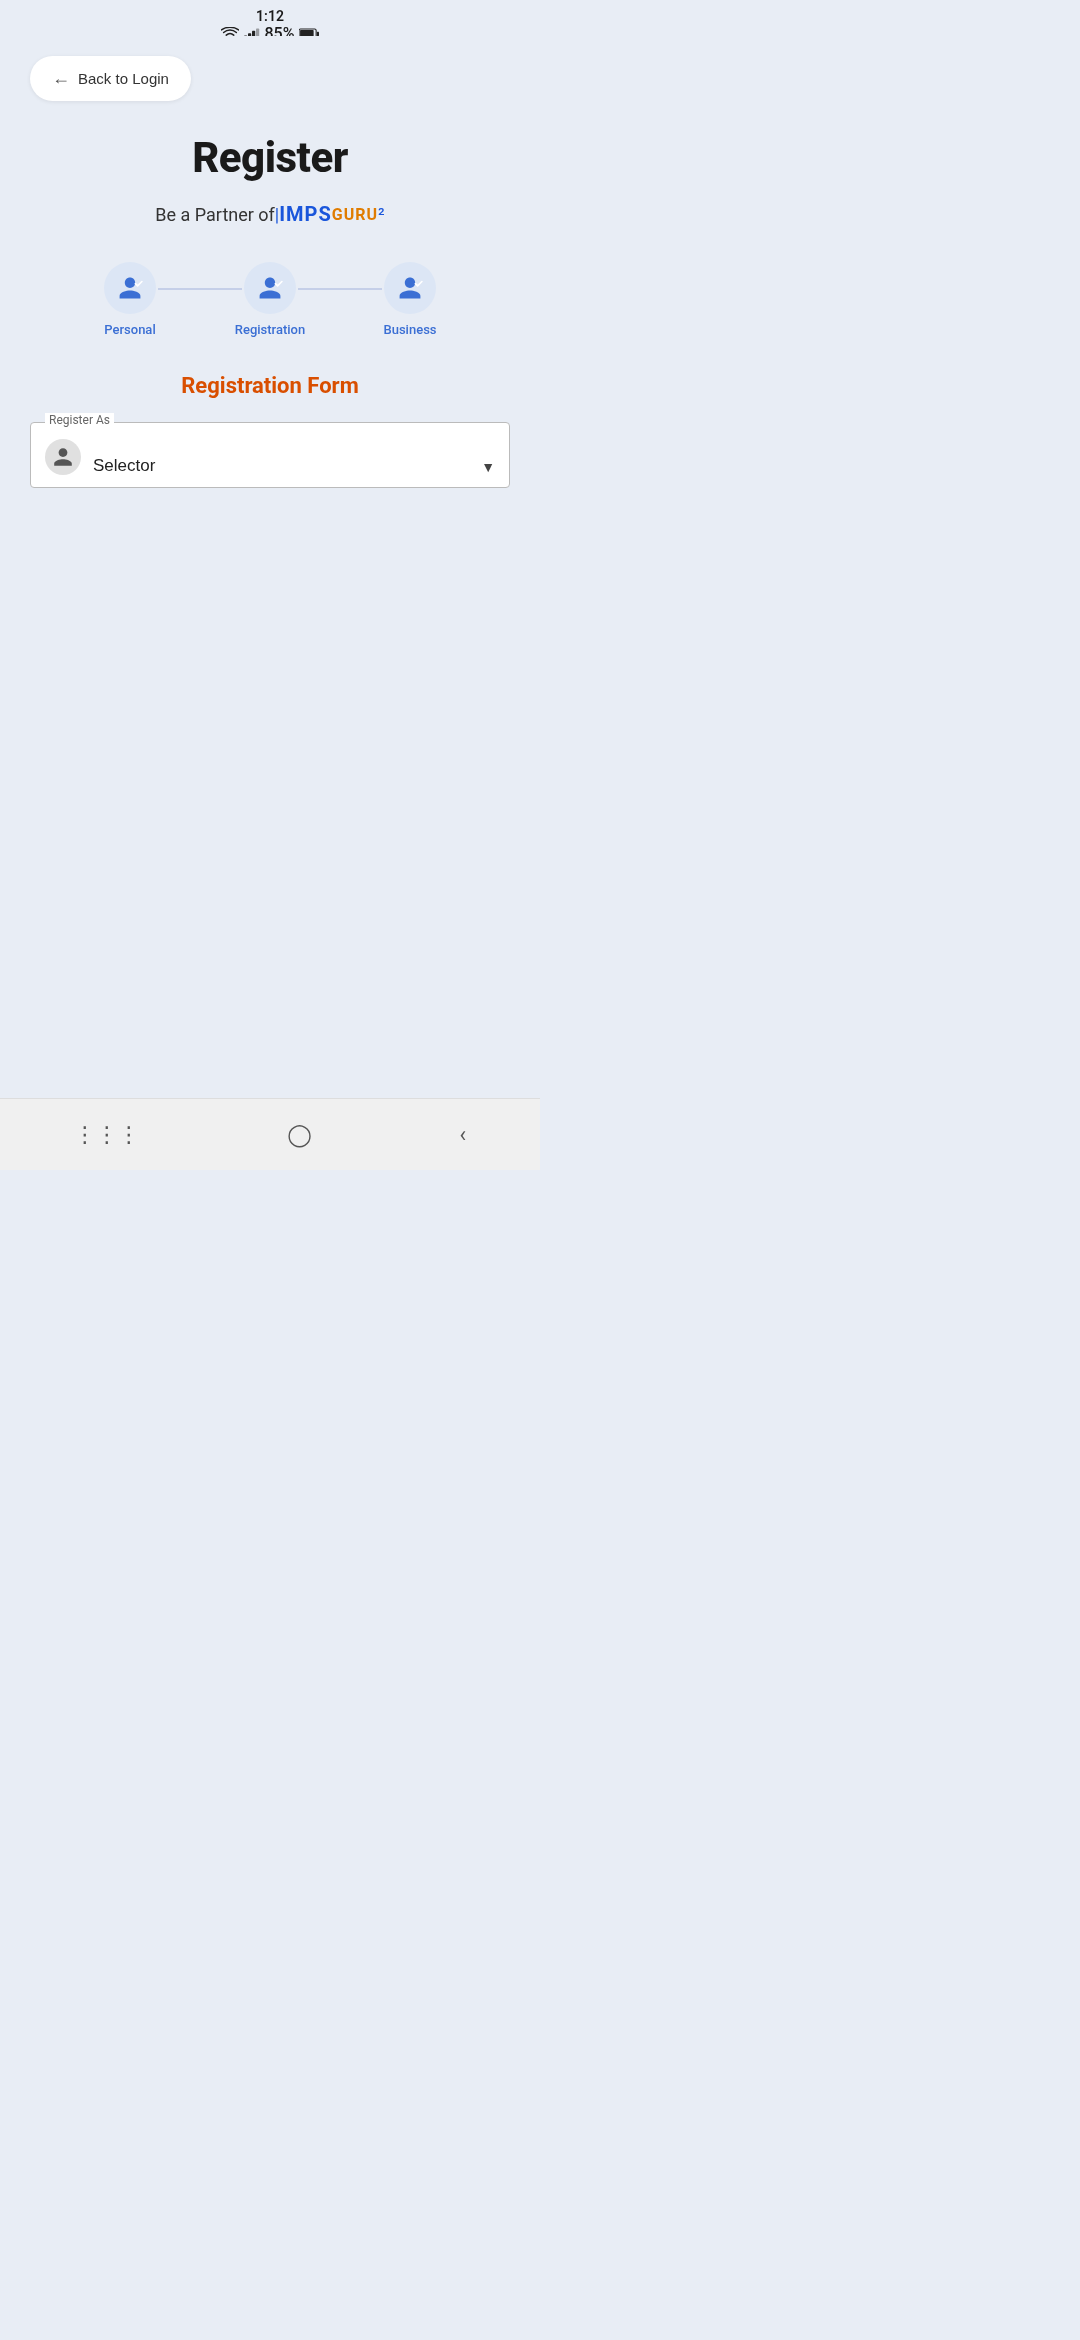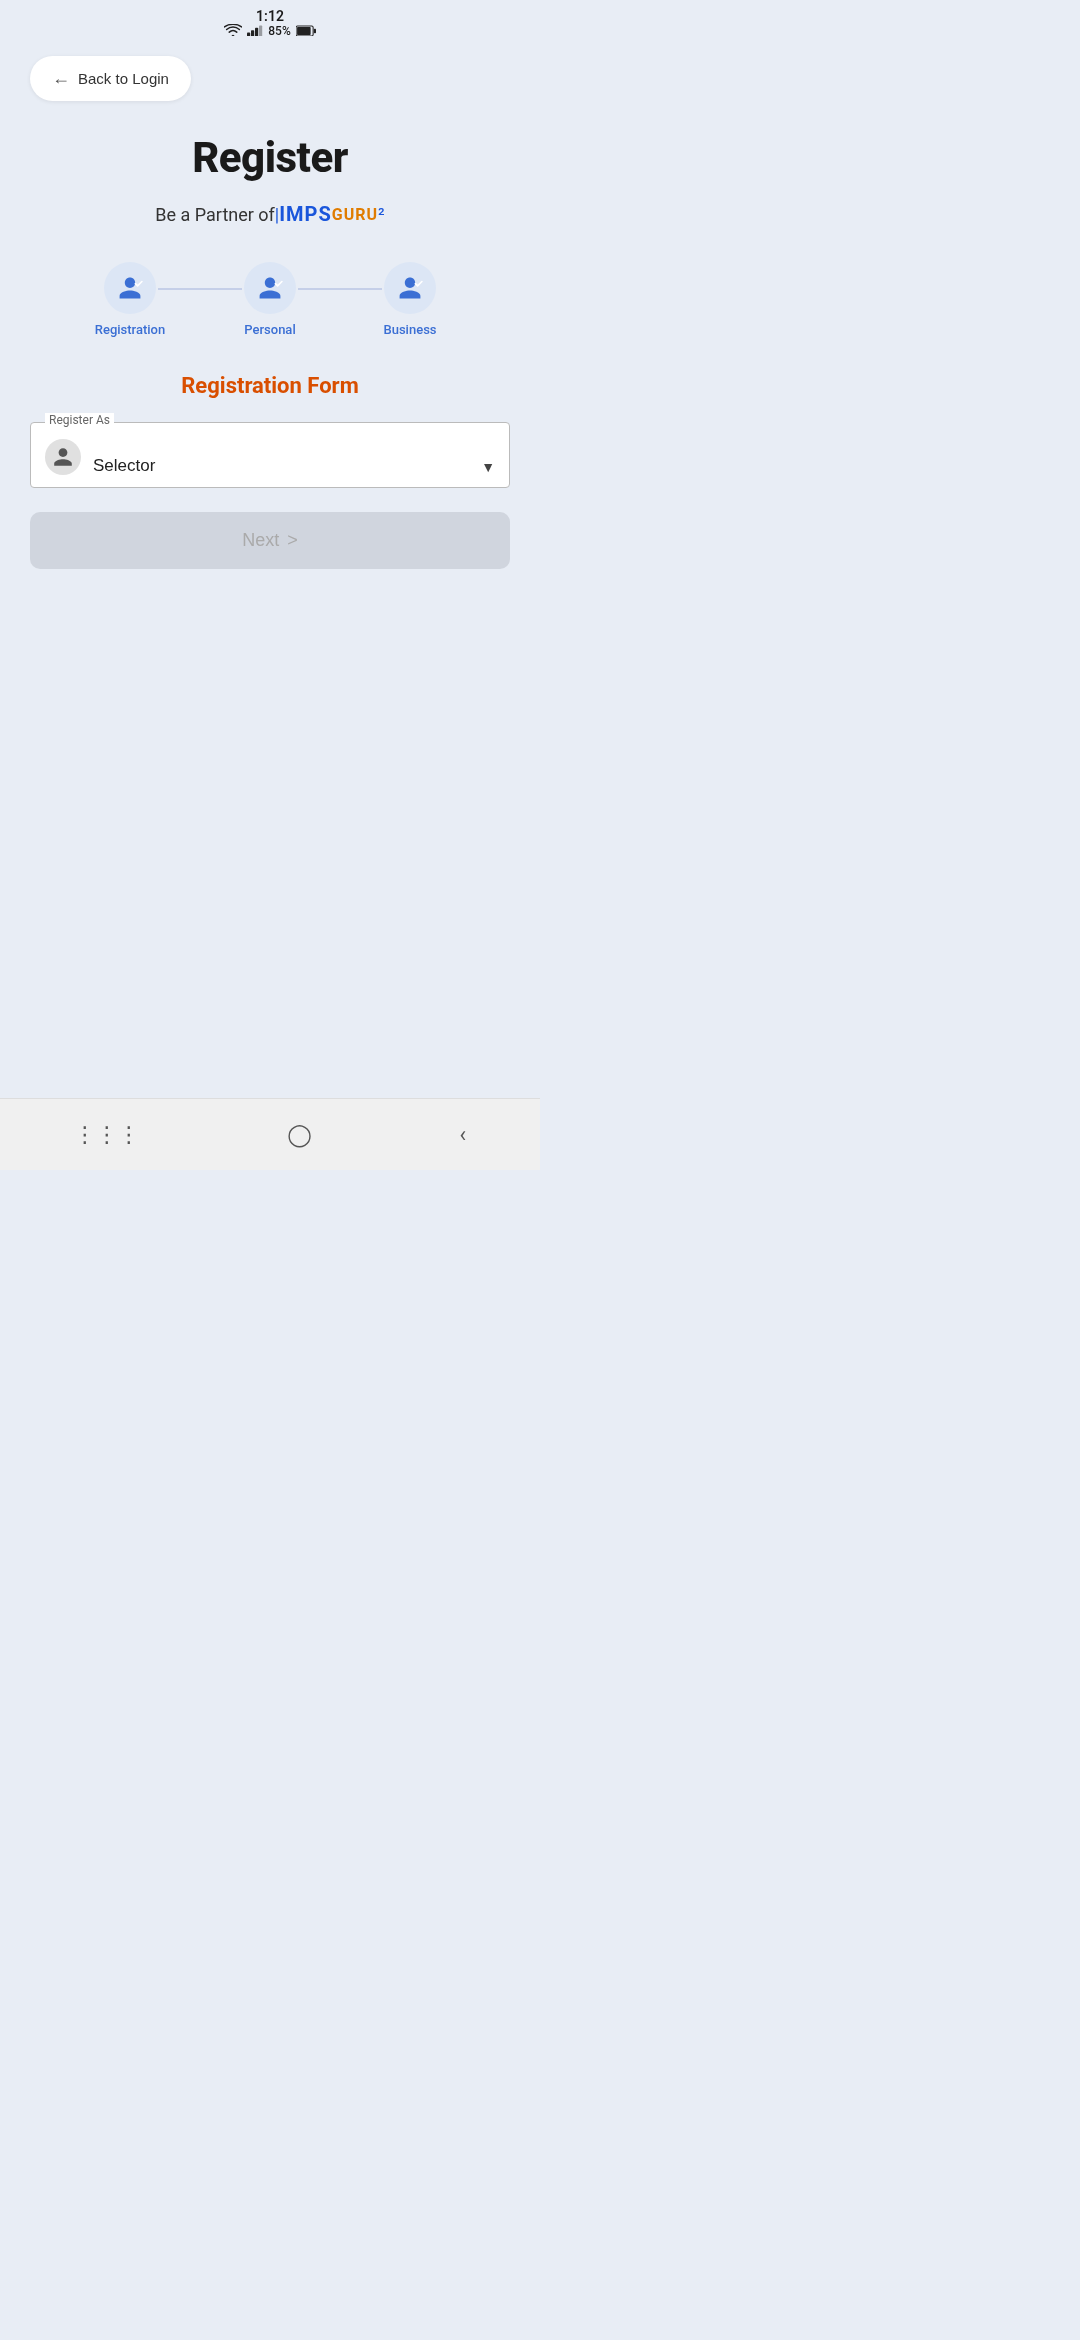--- a/index.html
+++ b/index.html
@@ -31,21 +31,21 @@
       color: #1a1a1a;
     }
     .status-icons {
       display: flex;
       align-items: center;
       gap: 5px;
       font-size: 12px;
       color: #1a1a1a;
     }
     .battery-text {
-      font-size: 12px;
+      font-size: 16px;
       font-weight: 500;
     }
 
     
     .main-content {
       flex: 1;
       background: #e8edf5;
       padding: 20px 30px 30px 30px;
       display: flex;
       flex-direction: column;
@@ -297,31 +297,31 @@
 
   <div class="steps-row">
 
     <div class="step-item">
       <div class="step-icon-circle">
         <svg class="step-icon-svg" viewBox="0 0 24 24">
           <path d="M12 12c2.7 0 4.8-2.1 4.8-4.8S14.7 2.4 12 2.4 7.2 4.5 7.2 7.2 9.3 12 12 12zm0 2.4c-3.2 0-9.6 1.6-9.6 4.8v2.4h19.2v-2.4c0-3.2-6.4-4.8-9.6-4.8z"></path>
           <path d="M17 8l2 2 4-4" stroke="#fff" stroke-width="1.5" fill="none" stroke-linecap="round" stroke-linejoin="round"></path>
         </svg>
       </div>
-      <span class="step-label">Registration</span>
+      <span class="step-label">Personal</span>
     </div>
 
     <div class="step-item">
       <div class="step-icon-circle">
         <svg class="step-icon-svg" viewBox="0 0 24 24">
           <path d="M12 12c2.7 0 4.8-2.1 4.8-4.8S14.7 2.4 12 2.4 7.2 4.5 7.2 7.2 9.3 12 12 12zm0 2.4c-3.2 0-9.6 1.6-9.6 4.8v2.4h19.2v-2.4c0-3.2-6.4-4.8-9.6-4.8z"></path>
           <path d="M17 8l2 2 4-4" stroke="#fff" stroke-width="1.5" fill="none" stroke-linecap="round" stroke-linejoin="round"></path>
         </svg>
       </div>
-      <span class="step-label">Personal</span>
+      <span class="step-label">Registration</span>
     </div>
 
     <div class="step-item">
       <div class="step-icon-circle">
         <svg class="step-icon-svg" viewBox="0 0 24 24">
           <path d="M12 12c2.7 0 4.8-2.1 4.8-4.8S14.7 2.4 12 2.4 7.2 4.5 7.2 7.2 9.3 12 12 12zm0 2.4c-3.2 0-9.6 1.6-9.6 4.8v2.4h19.2v-2.4c0-3.2-6.4-4.8-9.6-4.8z"></path>
           <path d="M17 8l2 2 4-4" stroke="#fff" stroke-width="1.5" fill="none" stroke-linecap="round" stroke-linejoin="round"></path>
         </svg>
       </div>
       <span class="step-label">Business</span>
@@ -344,24 +344,20 @@
         <select class="select-field">
           <option value="">Selector</option>
           <option value="retailer">Retailer</option>
           <option value="distributor">Distributor</option>
           <option value="agent">Agent</option>
         </select>
         <span class="dropdown-arrow">▼</span>
       </div>
     </div>
 
-    <button class="next-btn">
-      <span>Next</span>
-      <span class="next-arrow">&gt;</span>
-    </button>
 
   </div>
 
 </div>
 
 <div class="bottom-nav">
   <span class="nav-icon">⋮⋮⋮</span>
   <span class="nav-icon">◯</span>
   <span class="nav-icon">‹</span>
 </div>

